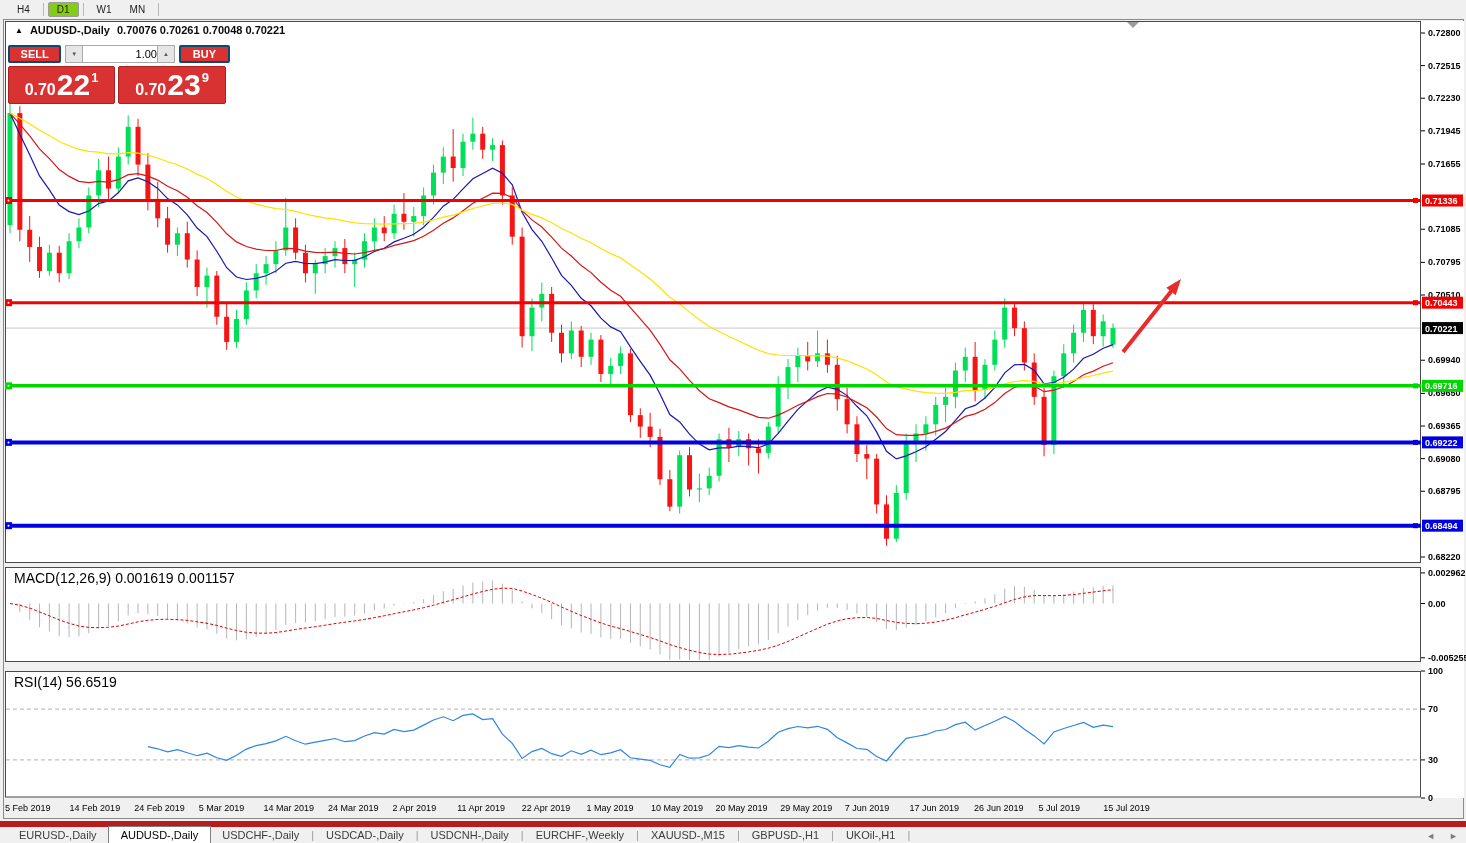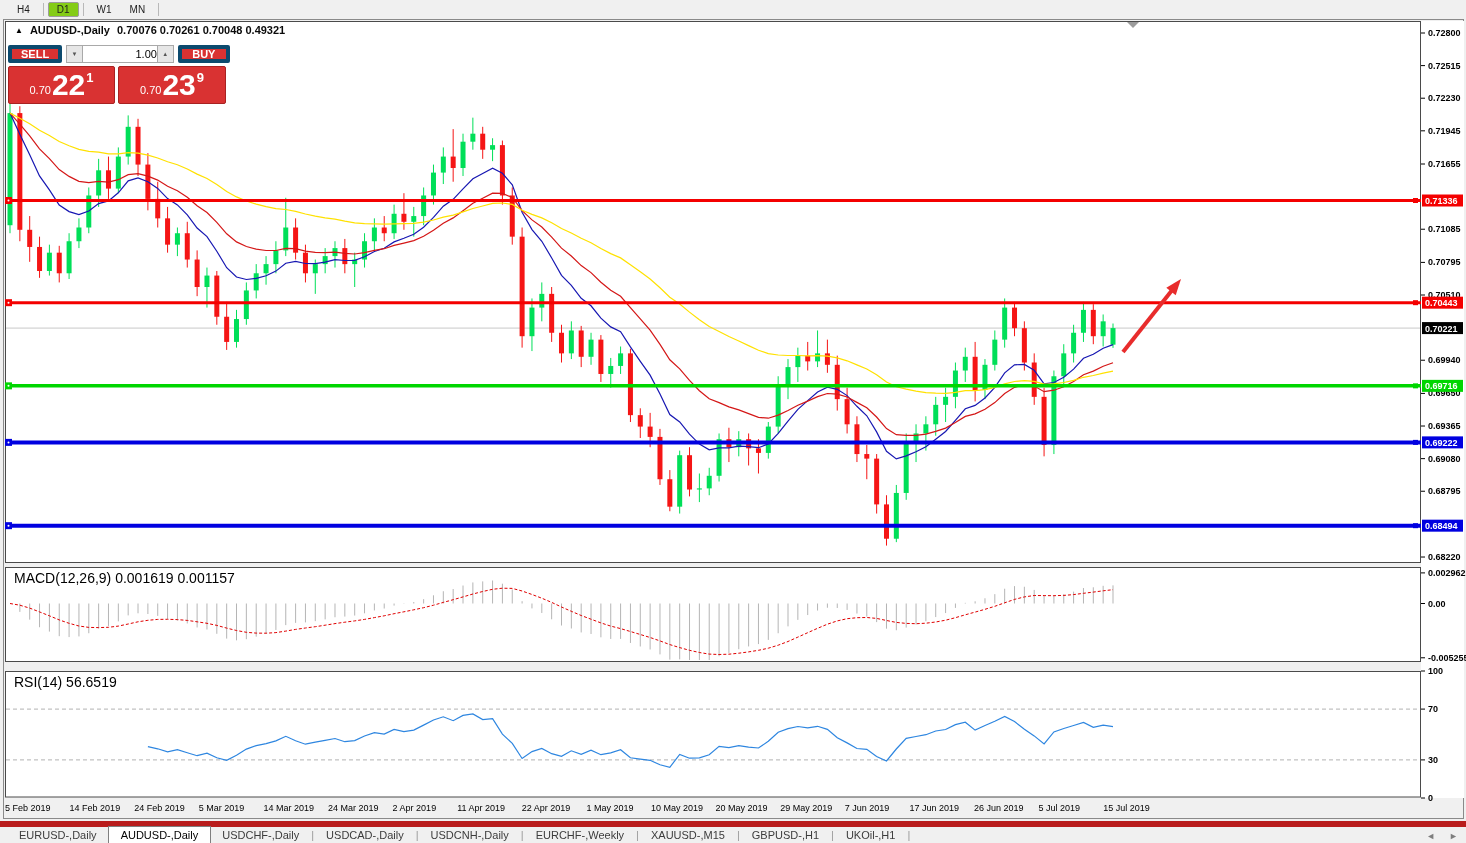--- a/index.html
+++ b/index.html
@@ -10,31 +10,31 @@
   .tf-btn.active{background:#84cc16;border-color:#9c9c9c}
   .tf-sep{width:1px;height:13px;background:#b8b8b8;margin:0 4px}
   
   #chart-svg{position:absolute;left:0;top:0;pointer-events:none}
   
   .chart-title{position:absolute;left:15px;top:24px;font-size:11px;font-weight:bold;color:#0a0a0a;display:flex;align-items:center;gap:7px;white-space:nowrap}
   .title-arrow{font-size:8px;color:#000}
   
   .trade-panel{position:absolute;left:8px;top:45px;width:222px}
   .tp-row1{display:flex;height:18px;align-items:stretch}
-  .btn-sell,.btn-buy{background:#d93232;border:4px solid #0c4a6e;color:#fff;font-weight:bold;font-size:11px;display:flex;align-items:center;justify-content:center;border-radius:2px}
+  .btn-sell,.btn-buy{background:#d93232;border:2px solid #0c4a6e;color:#fff;font-weight:bold;font-size:11px;display:flex;align-items:center;justify-content:center;border-radius:2px}
   .btn-sell{width:50px}.btn-buy{width:48px}
   .spin{width:16px;background:#e6e6e6;border:1px solid #a9a9a9;display:flex;align-items:center;justify-content:center;font-size:7px;color:#555;margin-left:4px}
   .spin + .vol{margin-left:0}
   .vol{width:74px;height:16px;border:1px solid #a9a9a9;border-left:none;border-right:none;font-size:11px;text-align:right;padding:0;font-family:"Liberation Sans",sans-serif}
   .spin.right{margin-left:0;margin-right:4px}
   .tp-row2{display:flex;margin-top:3px;gap:3px}
   .price-box{height:36px;background:#d93232;border:1px solid #a82222;border-radius:2px;color:#fff;display:flex;align-items:center;justify-content:center}
   .price-box.sell{width:105px}
   .price-box.buy{width:106px}
-  .pp{font-size:11px;font-weight:normal;margin-top:10px}
+  .pp{font-size:16px;font-weight:bold;margin-top:10px}
   .pb{font-size:30px;font-weight:bold;line-height:30px;margin:4px 1px}
   .ps{font-size:13px;font-weight:bold;align-self:flex-start;margin-top:3px}
   
   .panel-label{position:absolute;left:14px;font-size:14px;color:#000;white-space:nowrap}
   .macd-label{top:570px}
   .rsi-label{top:674px}
   
   .tab-bar{position:absolute;left:0;top:821px;width:100%;height:22px;border-top:6px solid #b91c1c;background:#f0f0f0;display:flex;align-items:center;padding-left:8px;box-sizing:border-box;font-size:11px;color:#3c3c3c}
   .tab{padding:2px 11px;white-space:nowrap;cursor:default}
   .tab.active{background:#ffffff;border:1px solid #7f7f7f;color:#000;padding:2px 12px;margin-top:-1px}
@@ -512,21 +512,21 @@
       <text x="909.3999999999999" y="811">17 Jun 2019</text>
       <text x="973.9999999999999" y="811">26 Jun 2019</text>
       <text x="1038.6" y="811">5 Jul 2019</text>
       <text x="1103.1999999999998" y="811">15 Jul 2019</text>
     </g>
   </svg>
 
 <div class="chart-title">
   <span class="title-arrow">▲</span>
   <span>AUDUSD-,Daily</span>
-  <span>0.70076 0.70261 0.70048 0.49321</span>
+  <span>0.70076 0.70261 0.70048 0.70221</span>
 </div>
 
 <div class="trade-panel">
   <div class="tp-row1">
     <div class="btn-sell">SELL</div>
     <div class="spin">
         <span style="font-size:6px">▼</span>
       </div>
     <input class="vol" value="1.00" style="">
     <div class="spin right">

